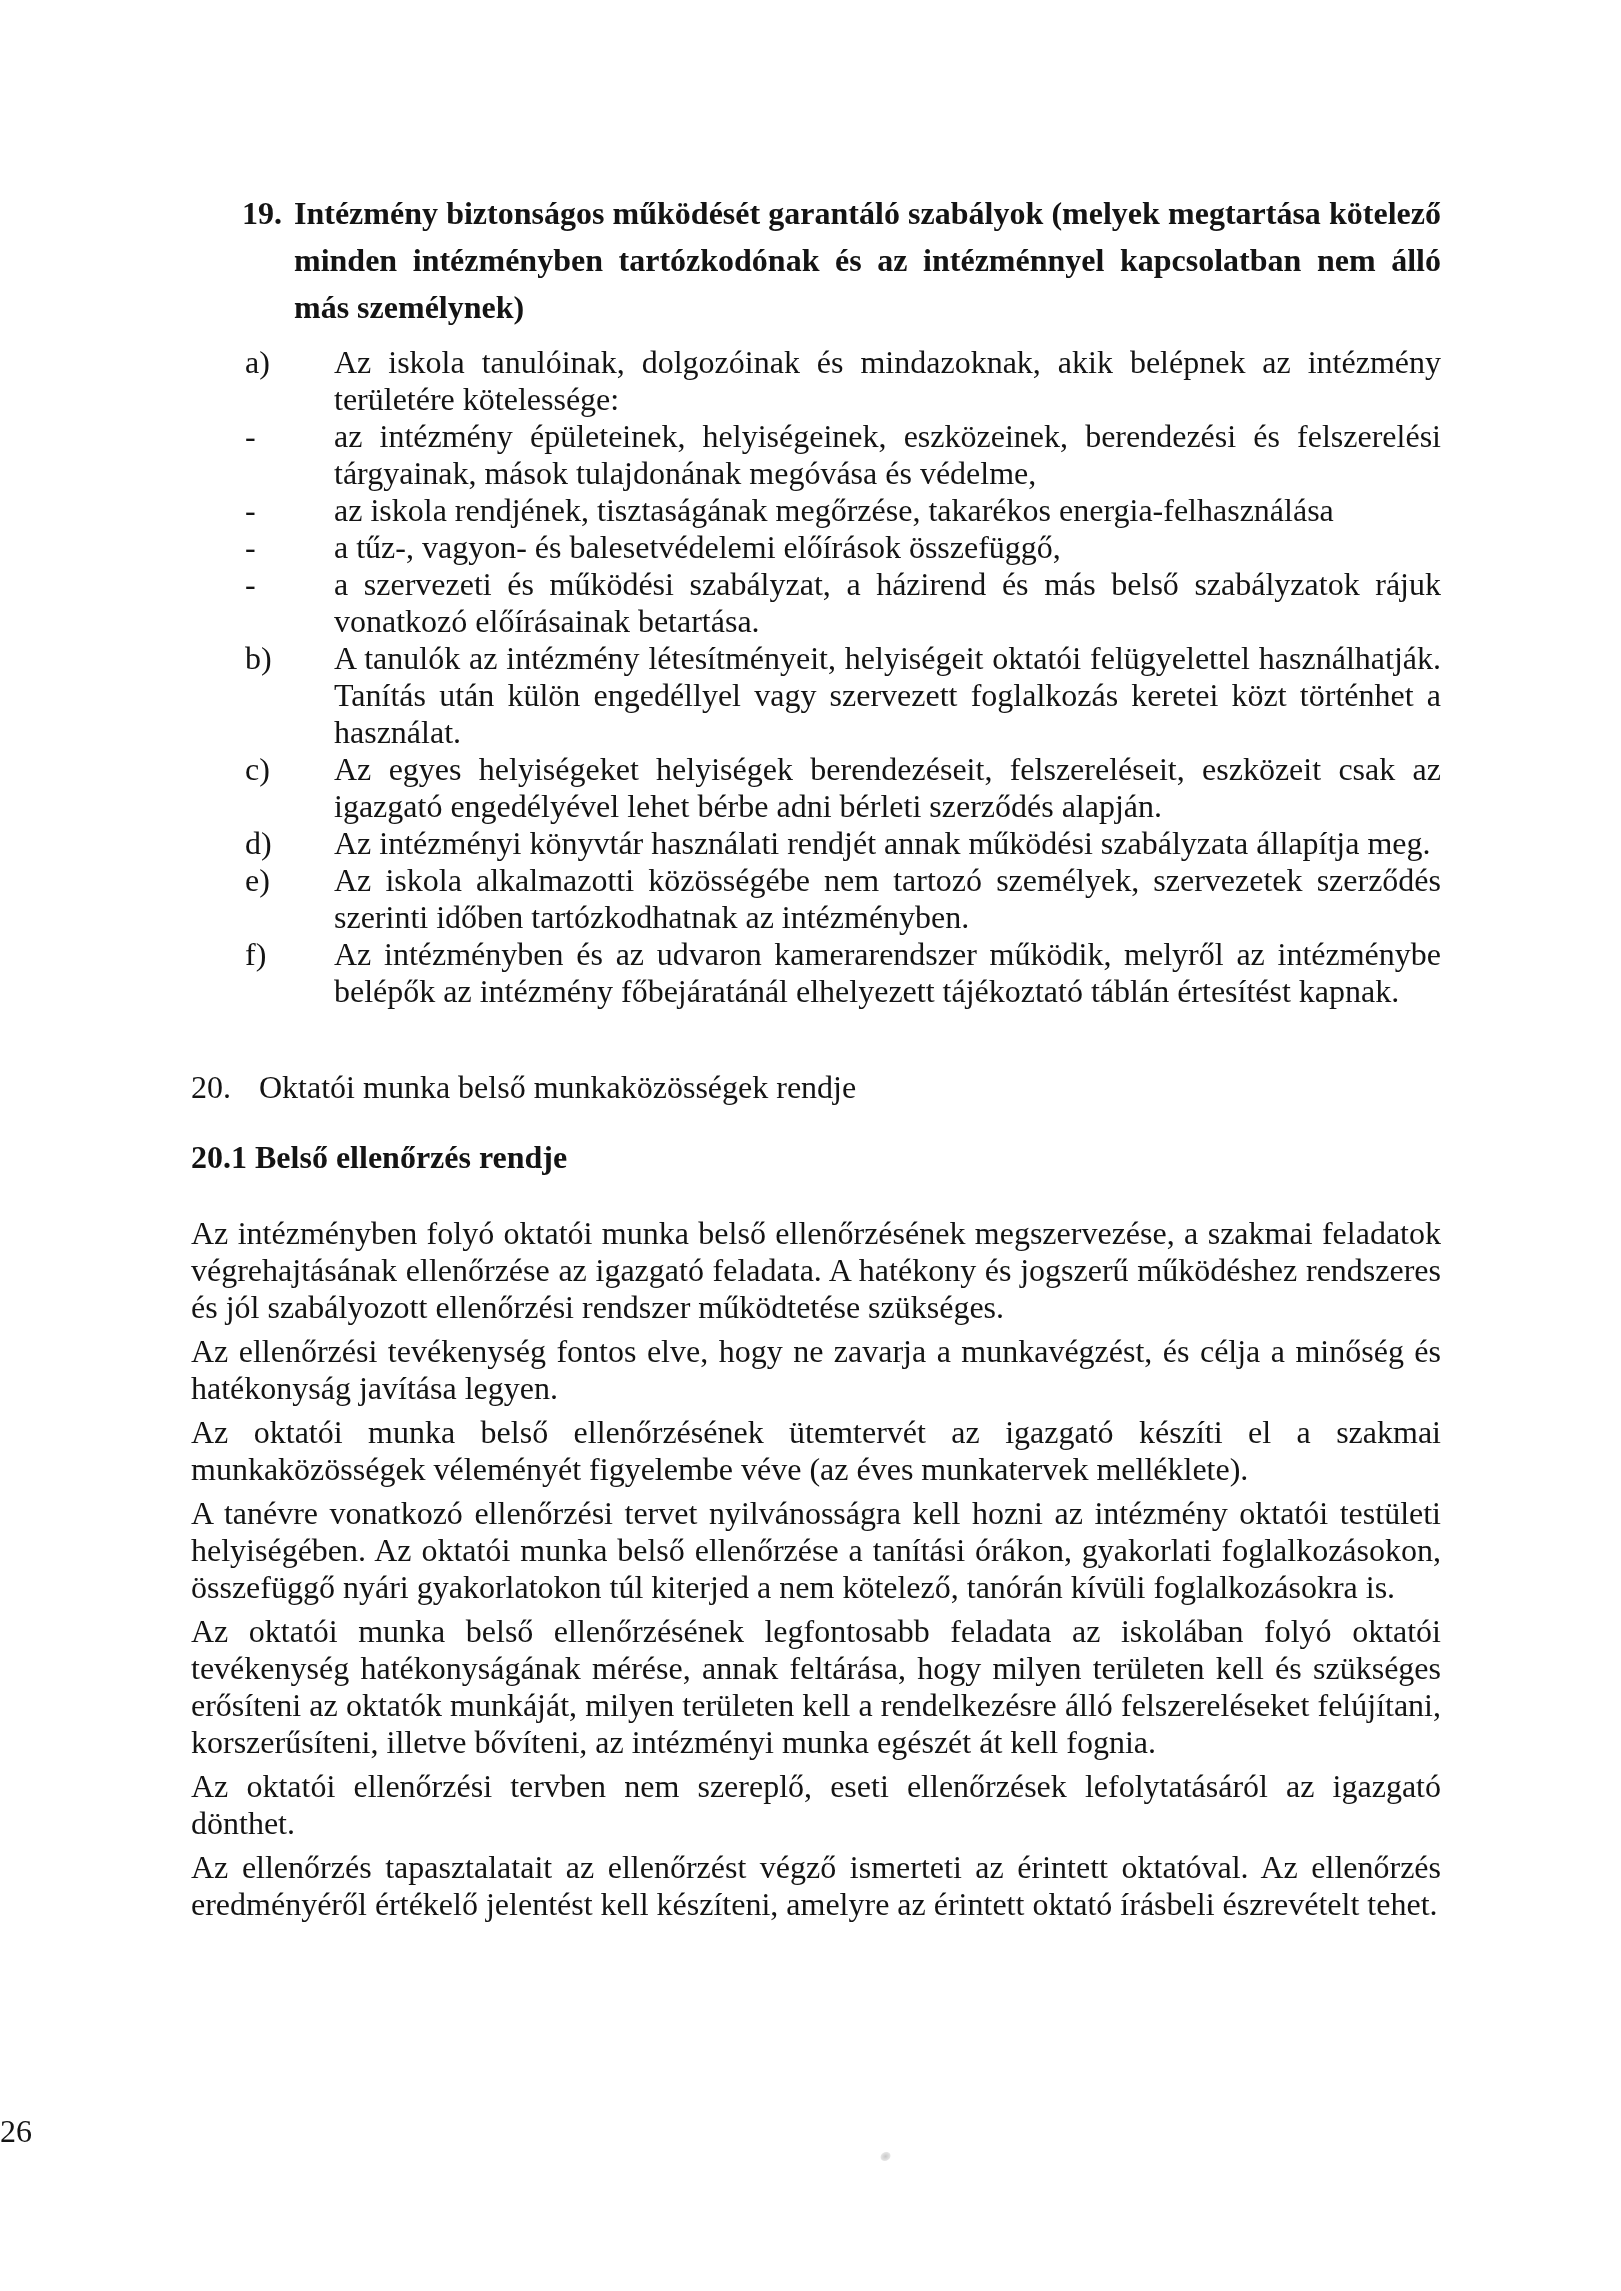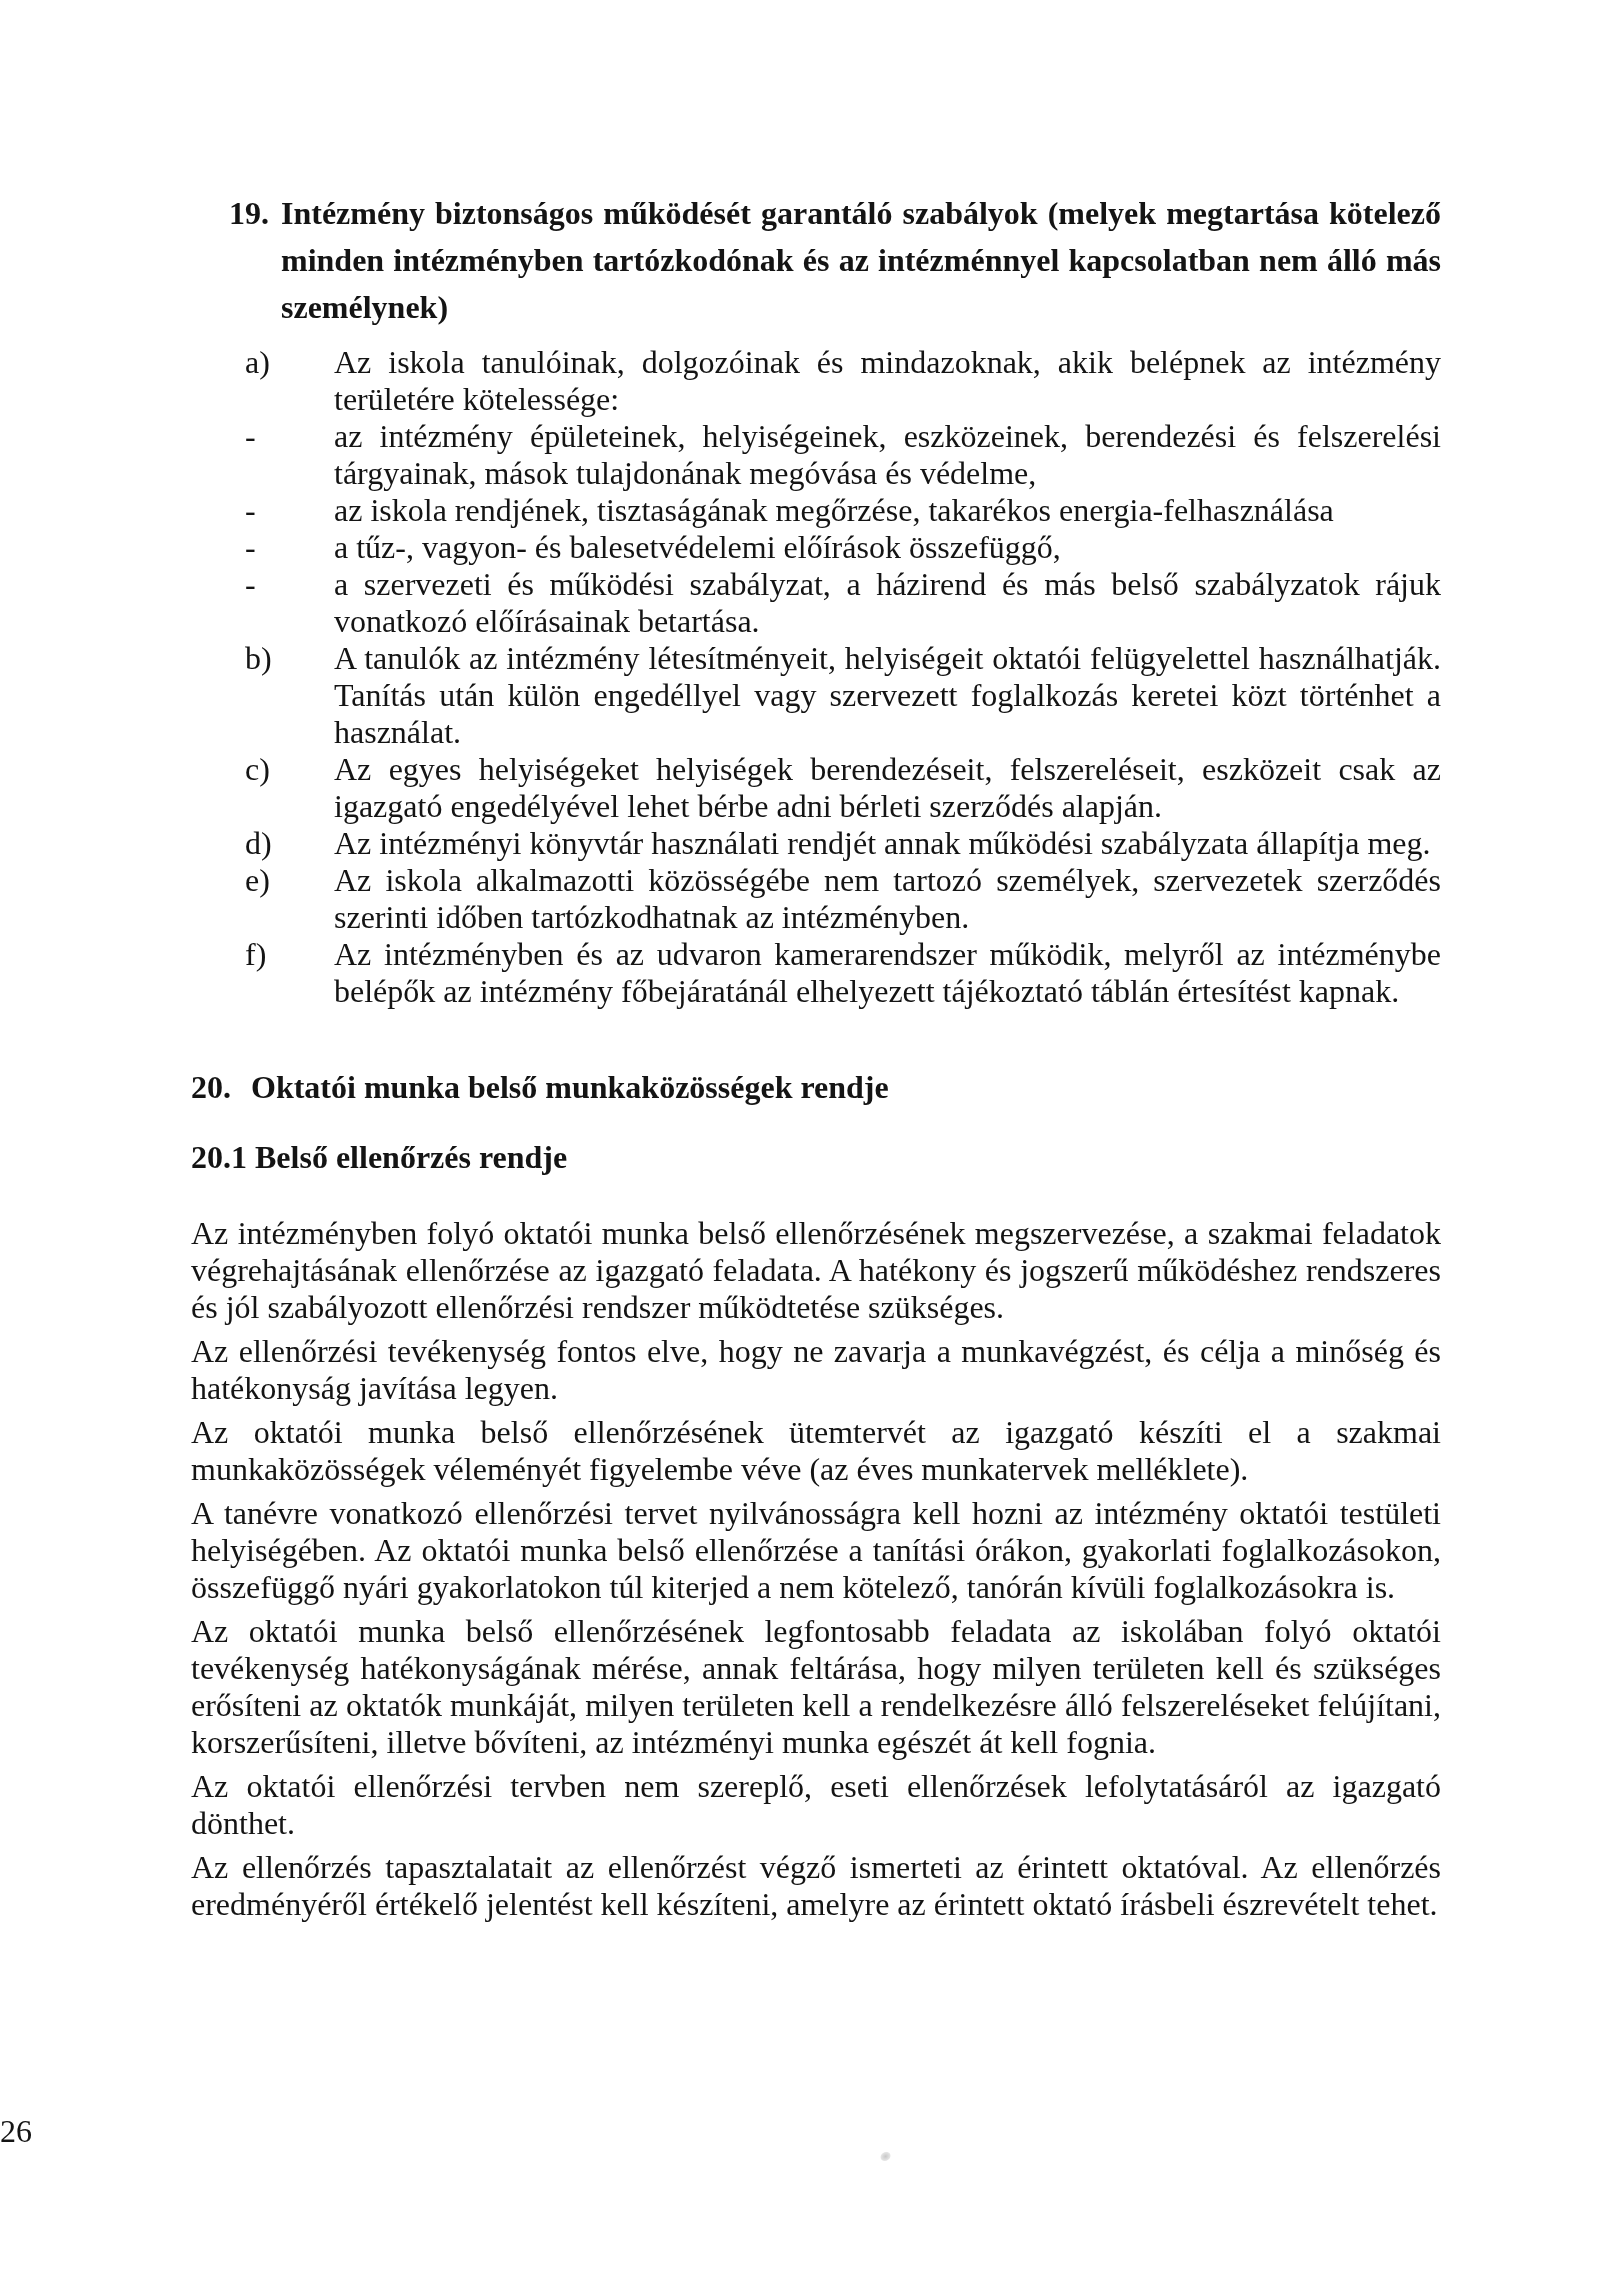--- a/index.html
+++ b/index.html
@@ -20,40 +20,41 @@
     width: 1250px;
     hyphens: none;
   }
   
   .h19 {
     display: flex;
     font-weight: bold;
     font-size: 32px;
     line-height: 47px;
   }
-  .h19 .num { flex: 0 0 52px; margin-left: 38px; }
+  .h19 .num { flex: 0 0 52px; margin-left: 51px; }
   .h19 .txt { flex: 1; text-align: justify; }
 
   
   .list { margin-top: 12.7px; }
   .li {
     display: flex;
     font-size: 32px;
     line-height: 37px;
   }
   .li .mk { flex: 0 0 65px; margin-left: 54px; }
   .li .tx { flex: 1; text-align: justify; margin-left: 24px; }
 
   
   .h20 {
     display: flex;
     margin-top: 54px;
-    font-weight: bold;
+    font-weight: normal;
     font-size: 32px;
     line-height: 47px;
+    gap: 8px;
   }
   .h20 .num { flex: 0 0 60px; }
   .h20 .txt { flex: 1; }
   .h201 {
     margin-top: 23.5px;
     font-weight: bold;
     font-size: 32px;
     line-height: 47px;
   }
 

